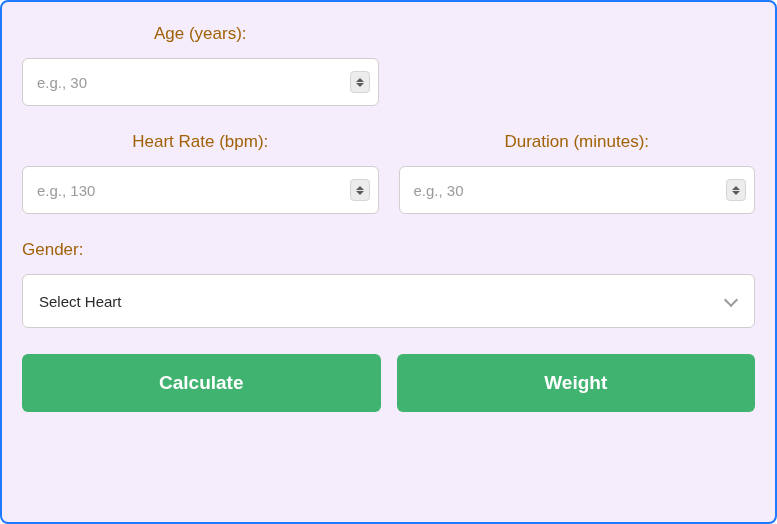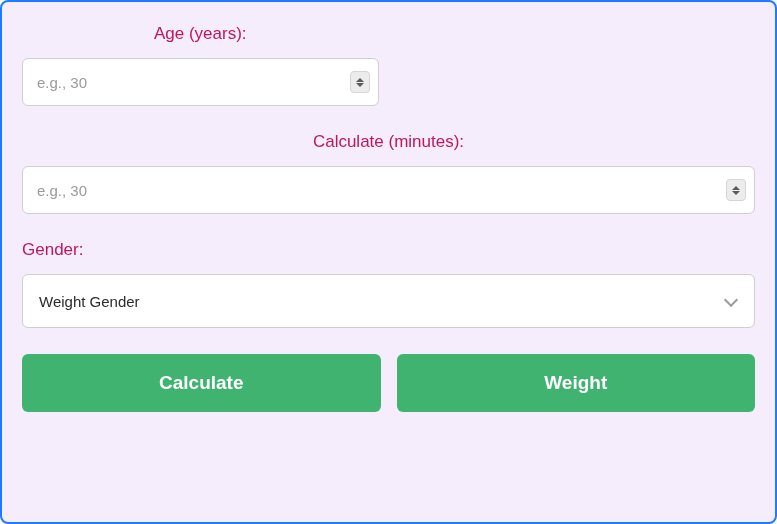--- a/index.html
+++ b/index.html
@@ -21,21 +21,21 @@
     gap: 20px;
     margin-bottom: 26px;
   }
   .field {
     flex: 1;
     display: flex;
     flex-direction: column;
   }
   .field-label {
     font-size: 17px;
-    color: #be185d;
+    color: #a16207;
     text-align: center;
     margin-bottom: 14px;
   }
   .left-label {
     text-align: left;
     margin-bottom: 14px;
   }
   .num-input {
     position: relative;
     width: 100%;
@@ -136,35 +136,45 @@
             <div class="tri-down"></div>
         </div>
       </div>
     </div>
     <div class="field">
     </div>
   </div>
 
   <div class="row2">
     <div class="field">
-      <div class="field-label">Calculate (minutes):</div>
+      <div class="field-label">Heart Rate (bpm):</div>
+      <div class="num-input">
+        <input type="text" placeholder="e.g., 130" style="">
+        <div class="spinner">
+          <div class="tri-up"></div>
+            <div class="tri-down"></div>
+        </div>
+      </div>
+    </div>
+    <div class="field">
+      <div class="field-label">Duration (minutes):</div>
       <div class="num-input">
         <input type="text" placeholder="e.g., 30" style="">
         <div class="spinner">
           <div class="tri-up"></div>
             <div class="tri-down"></div>
         </div>
       </div>
     </div>
   </div>
 
   <div class="full-field">
     <div class="field-label left-label">Gender:</div>
     <div class="select-box">
-      <span>Weight Gender</span>
+      <span>Select Heart</span>
       <span class="chev"></span>
     </div>
   </div>
 
   <div class="btn-row">
     <button class="btn">Calculate</button>
     <button class="btn">Weight</button>
   </div>
 
 </div>

